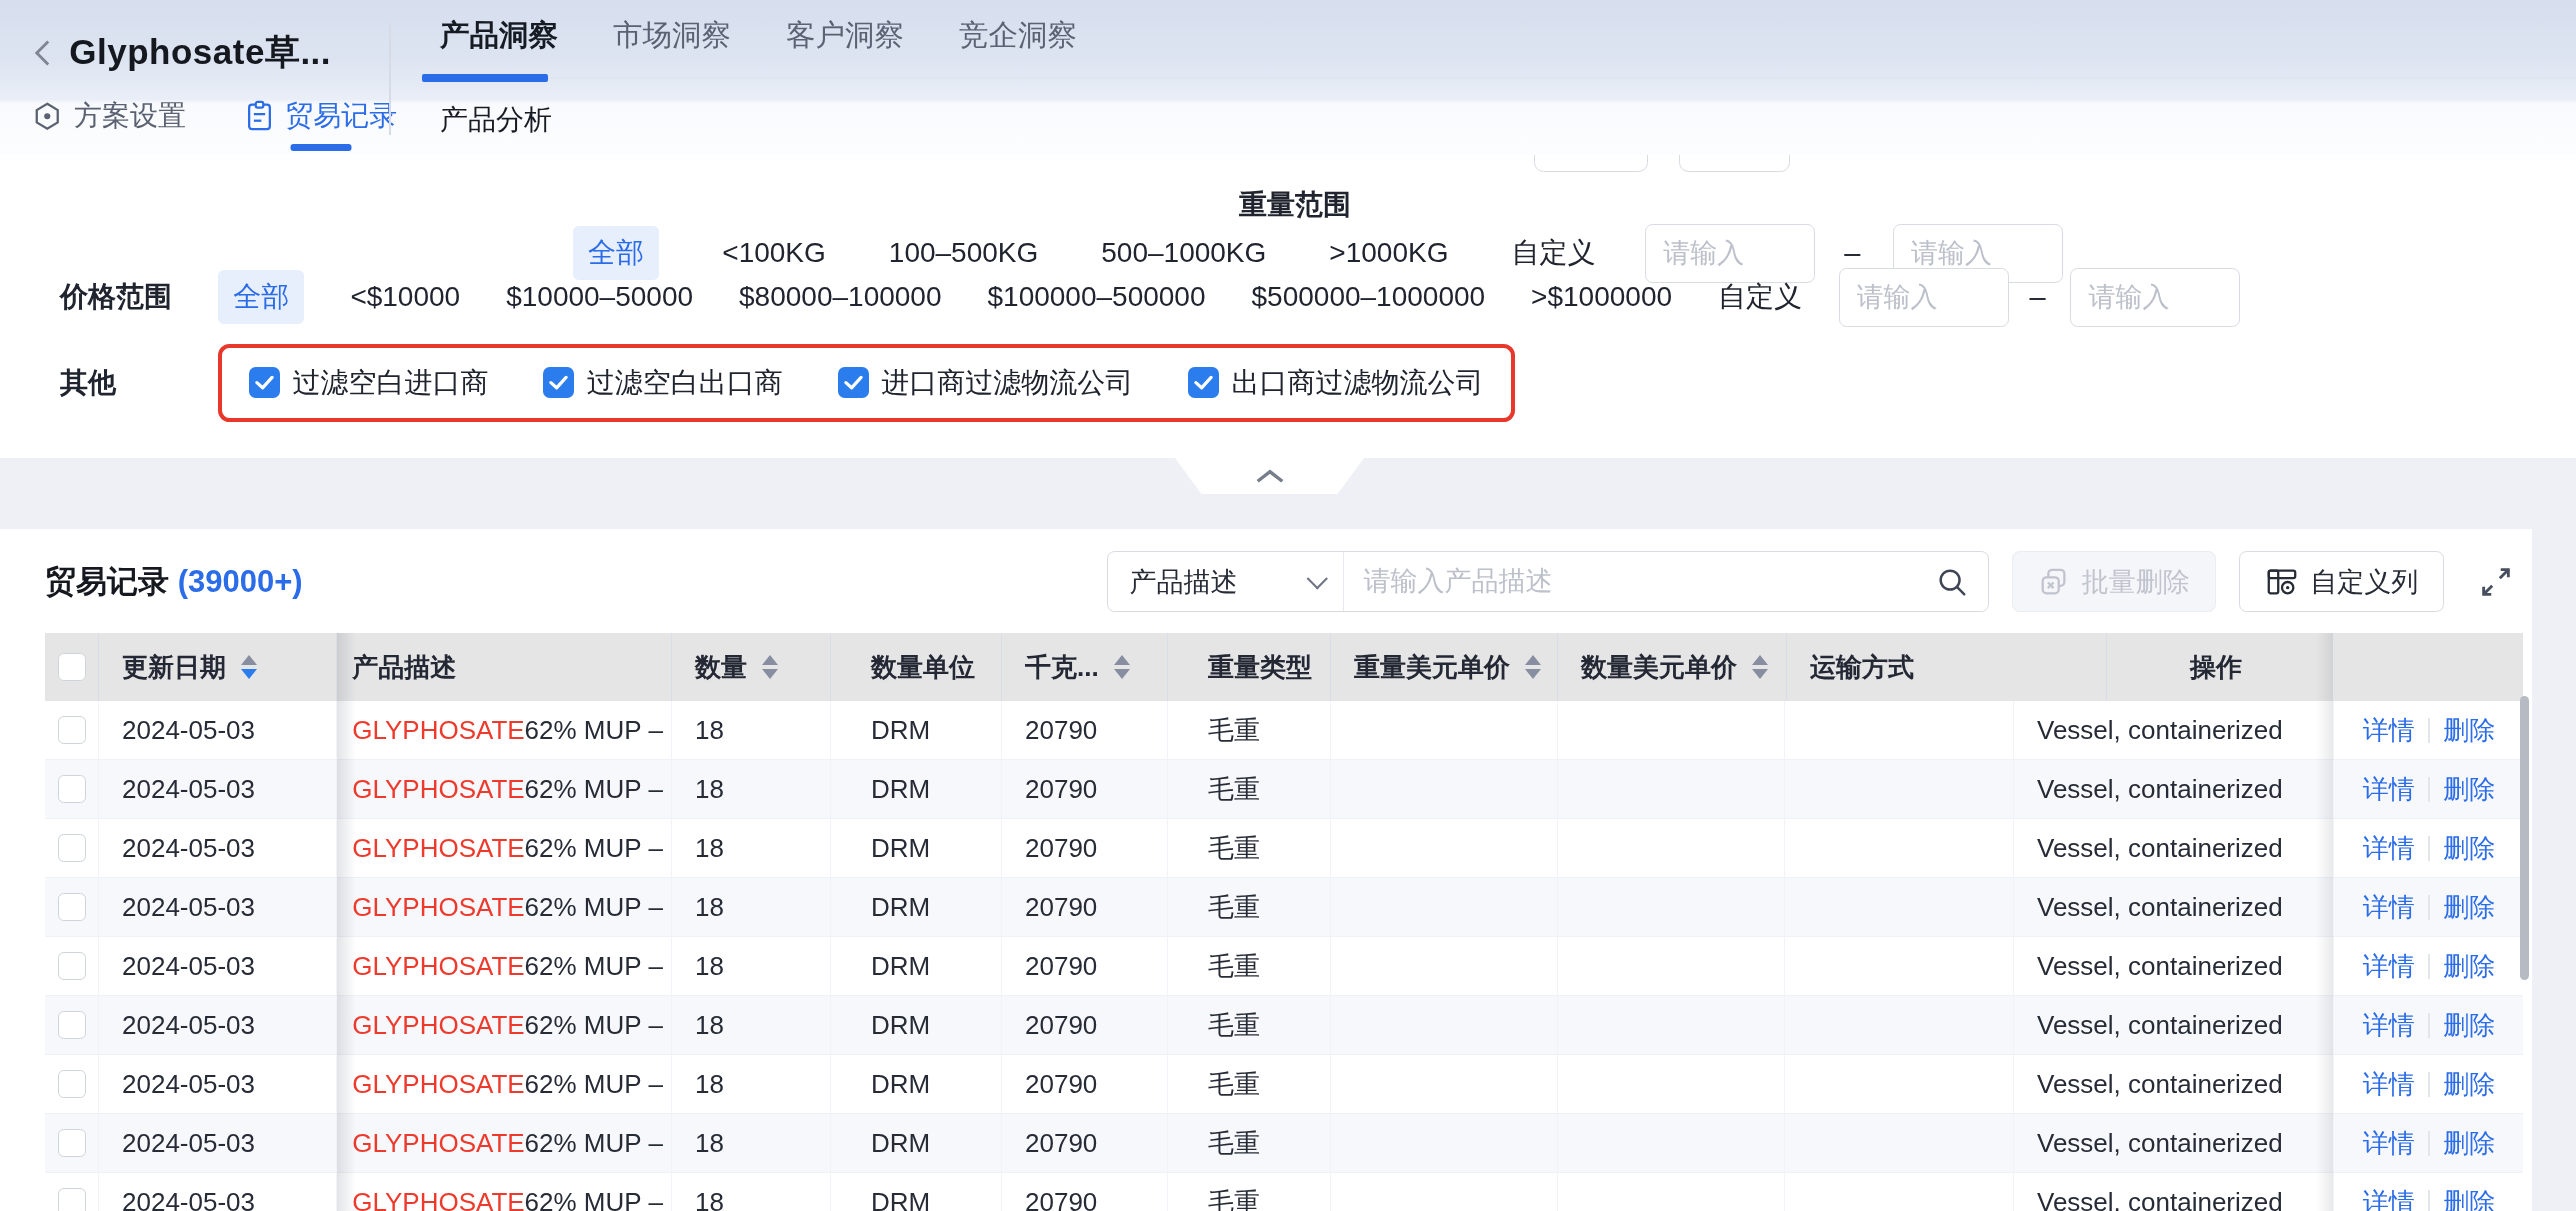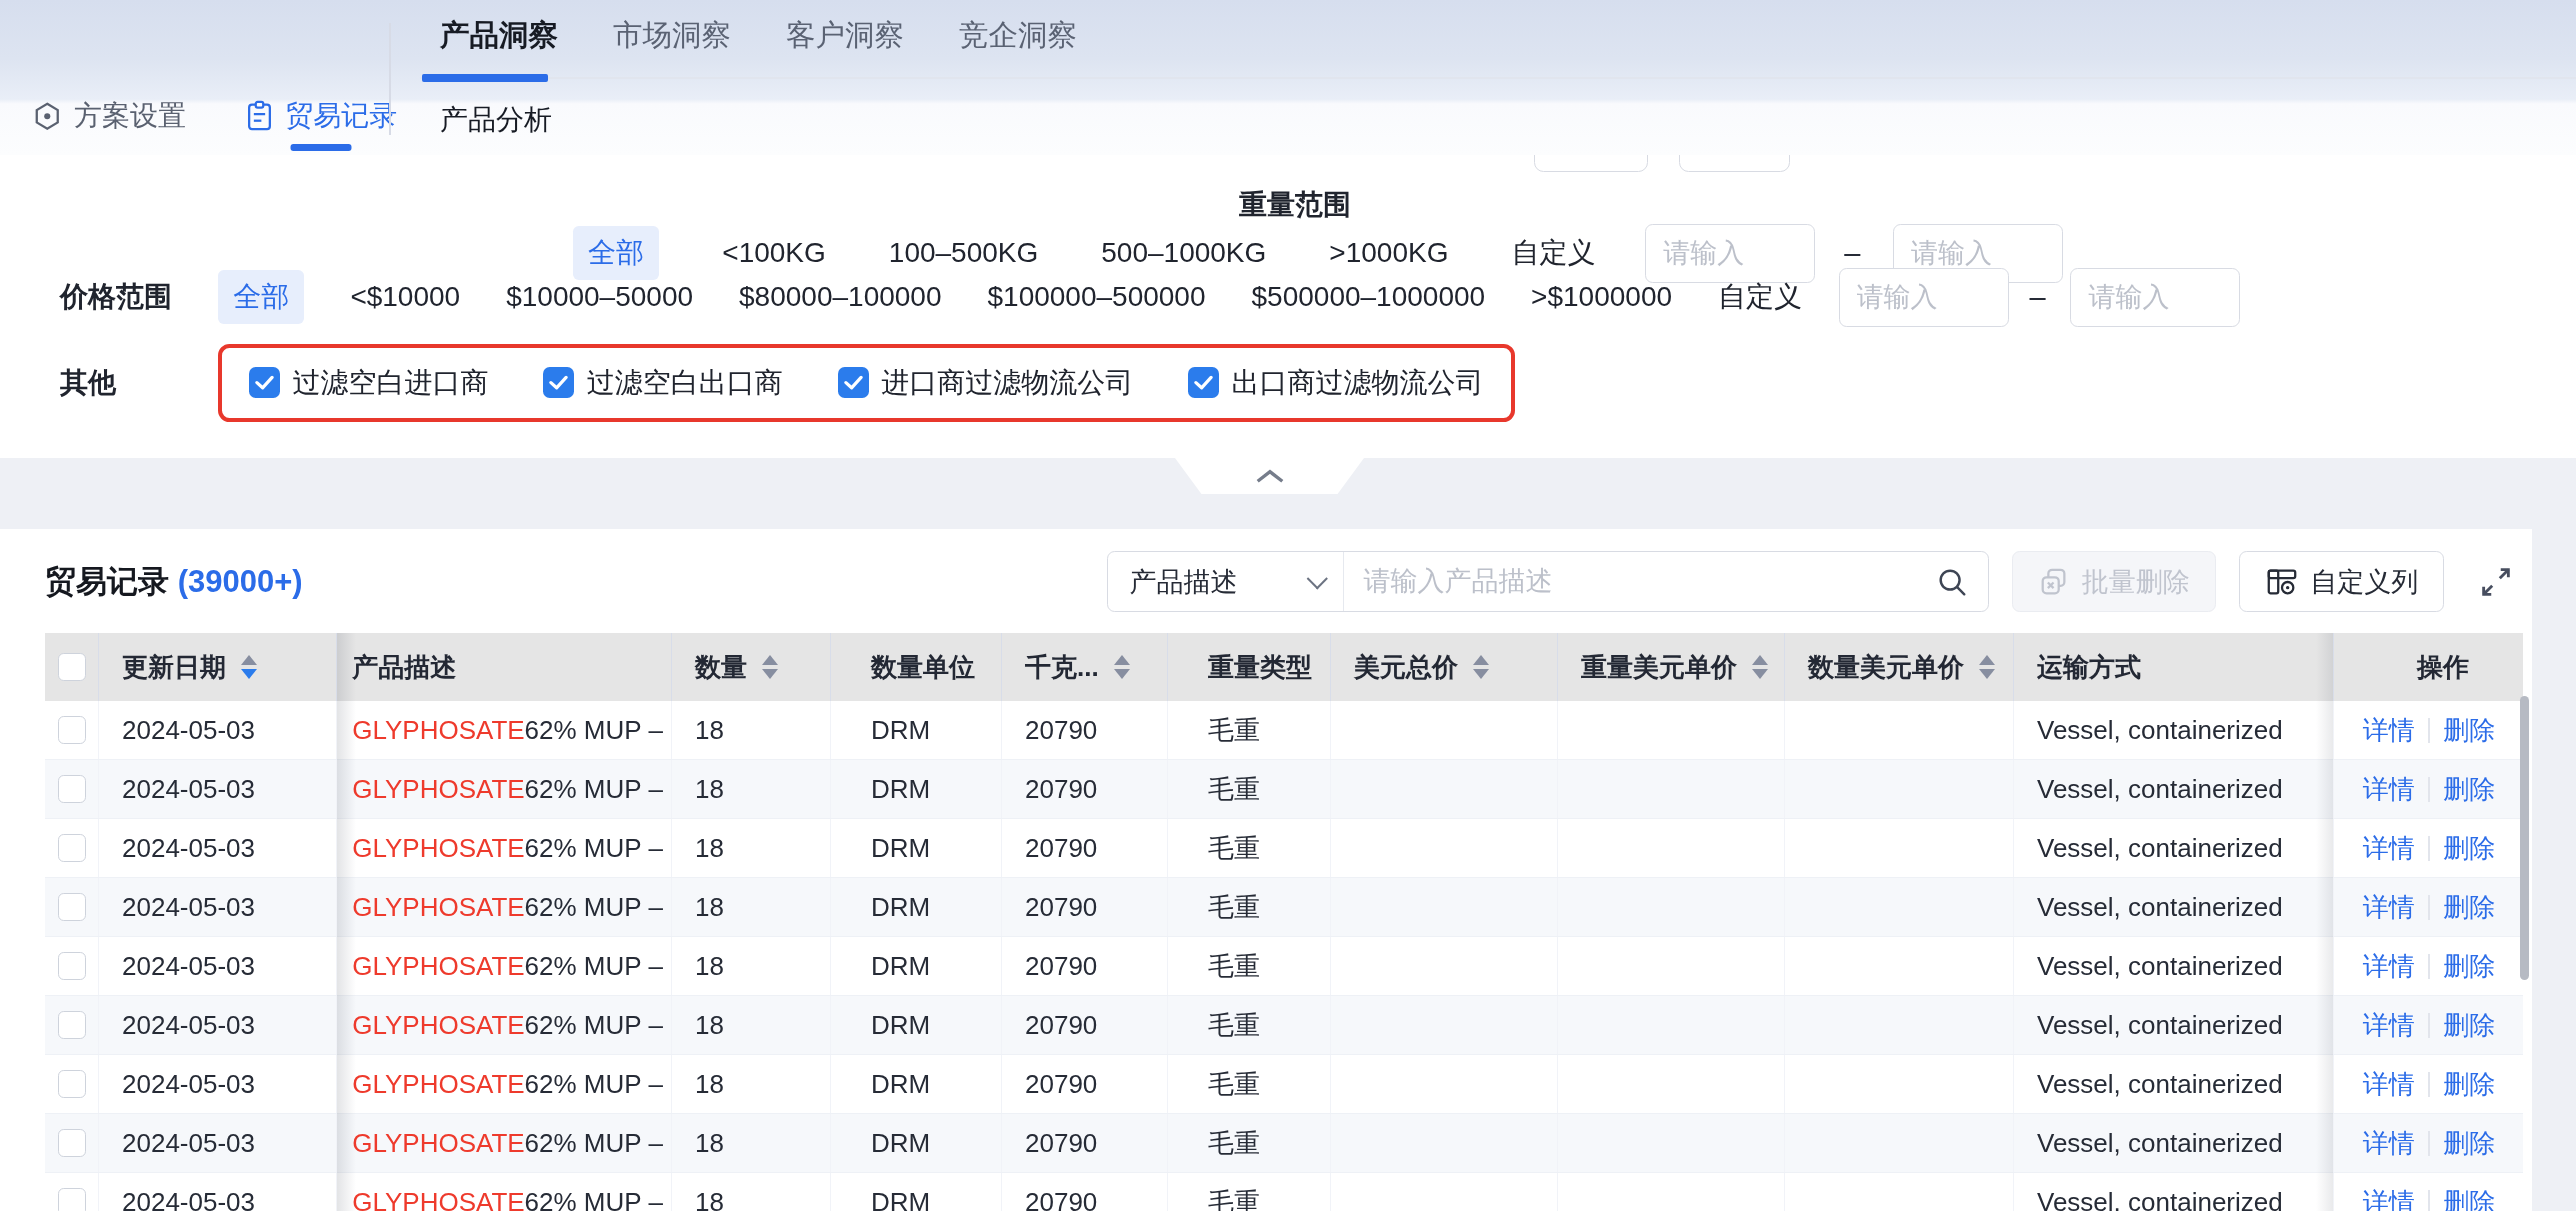--- a/index.html
+++ b/index.html
@@ -103,20 +103,29 @@
     background:linear-gradient(90deg,rgba(38,46,64,0),rgba(38,46,64,.10)); }
   .vscroll { position:absolute; left:2520px; top:167px; width:8.6px; height:284px; background:#b6bac3; border-radius:4.8px; cursor:pointer; }
   svg { display:block; }
 </style>
 </head>
 <body>
 
 <div class="screen">
 
   <div class="topbar">
+    <div class="title-row">
+      <span class="back-ico">
+        <svg width="27" height="38" viewBox="0 0 28 40">
+            <polyline points="20,8 8,20 20,32" fill="none" stroke="#8085922" stroke-width="3"></polyline>
+            <polyline points="20,8 8,20 20,32" fill="none" stroke="#808592" stroke-width="3"></polyline>
+          </svg>
+      </span>
+      <span class="page-title">Glyphosate草...</span>
+    </div>
     <div class="subnav">
       <div class="subnav-item">
         <span>
           <svg width="30.5" height="30.5" viewBox="0 0 32 32">
               <polygon points="16,3 27,9.5 27,22.5 16,29 5,22.5 5,9.5" fill="none" stroke="#5a6170" stroke-width="2.4"></polygon>
               <circle cx="16" cy="16" r="3.2" fill="#5a6170"></circle>
             </svg>
         </span>
         <span>方案设置</span>
       </div>
@@ -304,27 +313,20 @@
         </div>
         <div class="th c-unit">数量单位</div>
         <div class="th c-kg">
           <span>千克...</span>
           <span class="sorter">
               <span class="car up"></span>
               <span class="car down"></span>
             </span>
         </div>
         <div class="th c-wt">重量类型</div>
-        <div class="th c-usd1">
-          <span>美元总价</span>
-          <span class="sorter">
-              <span class="car up"></span>
-              <span class="car down"></span>
-            </span>
-        </div>
         <div class="th c-usd2">
           <span>重量美元单价</span>
           <span class="sorter">
               <span class="car up"></span>
               <span class="car down"></span>
             </span>
         </div>
         <div class="th c-usd3">
           <span>数量美元单价</span>
           <span class="sorter">

